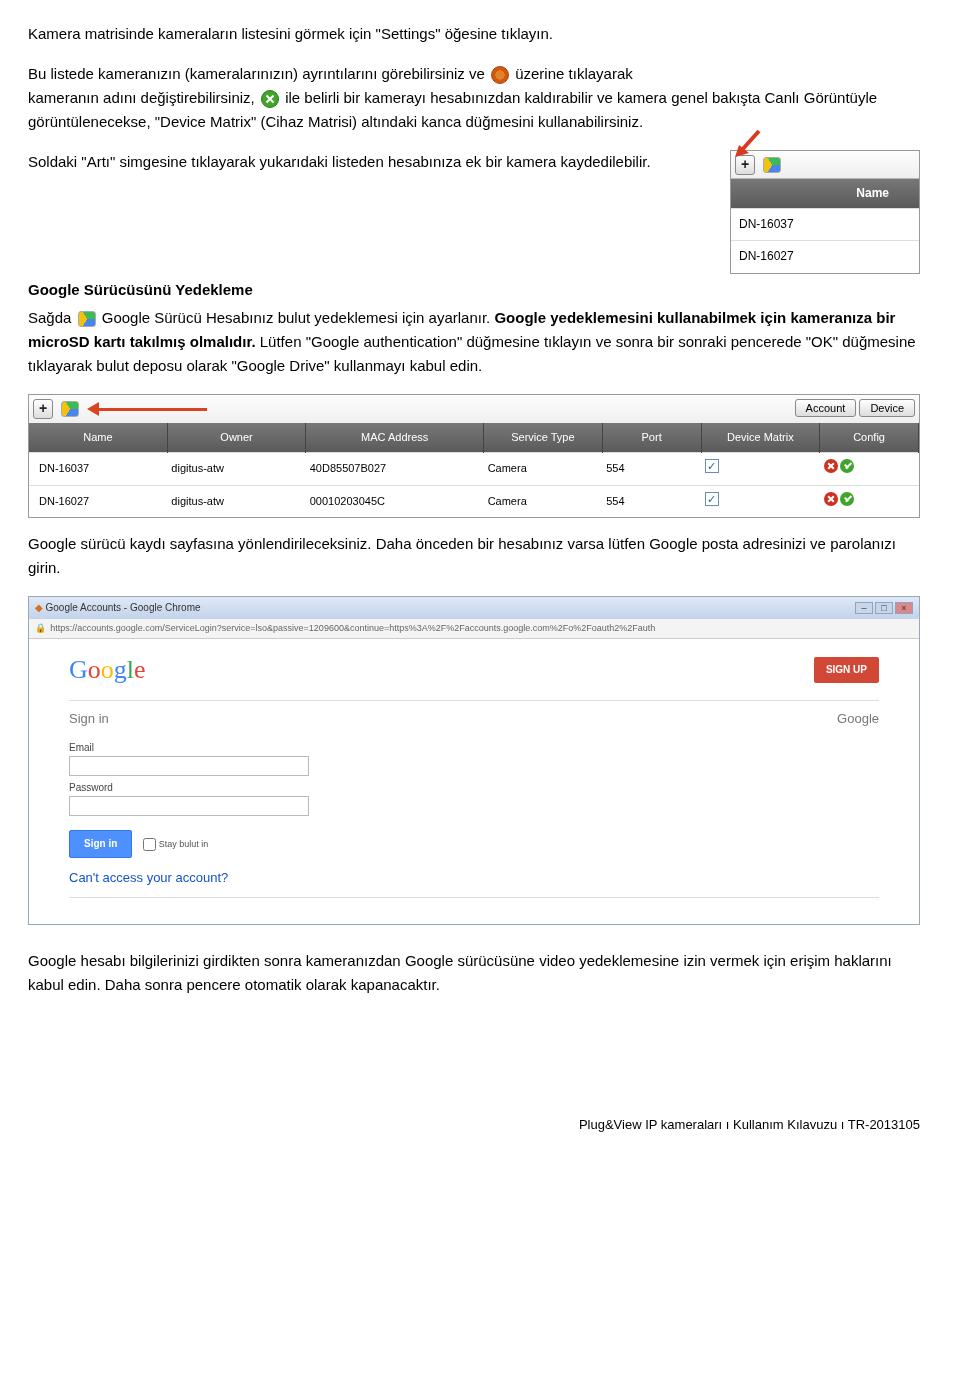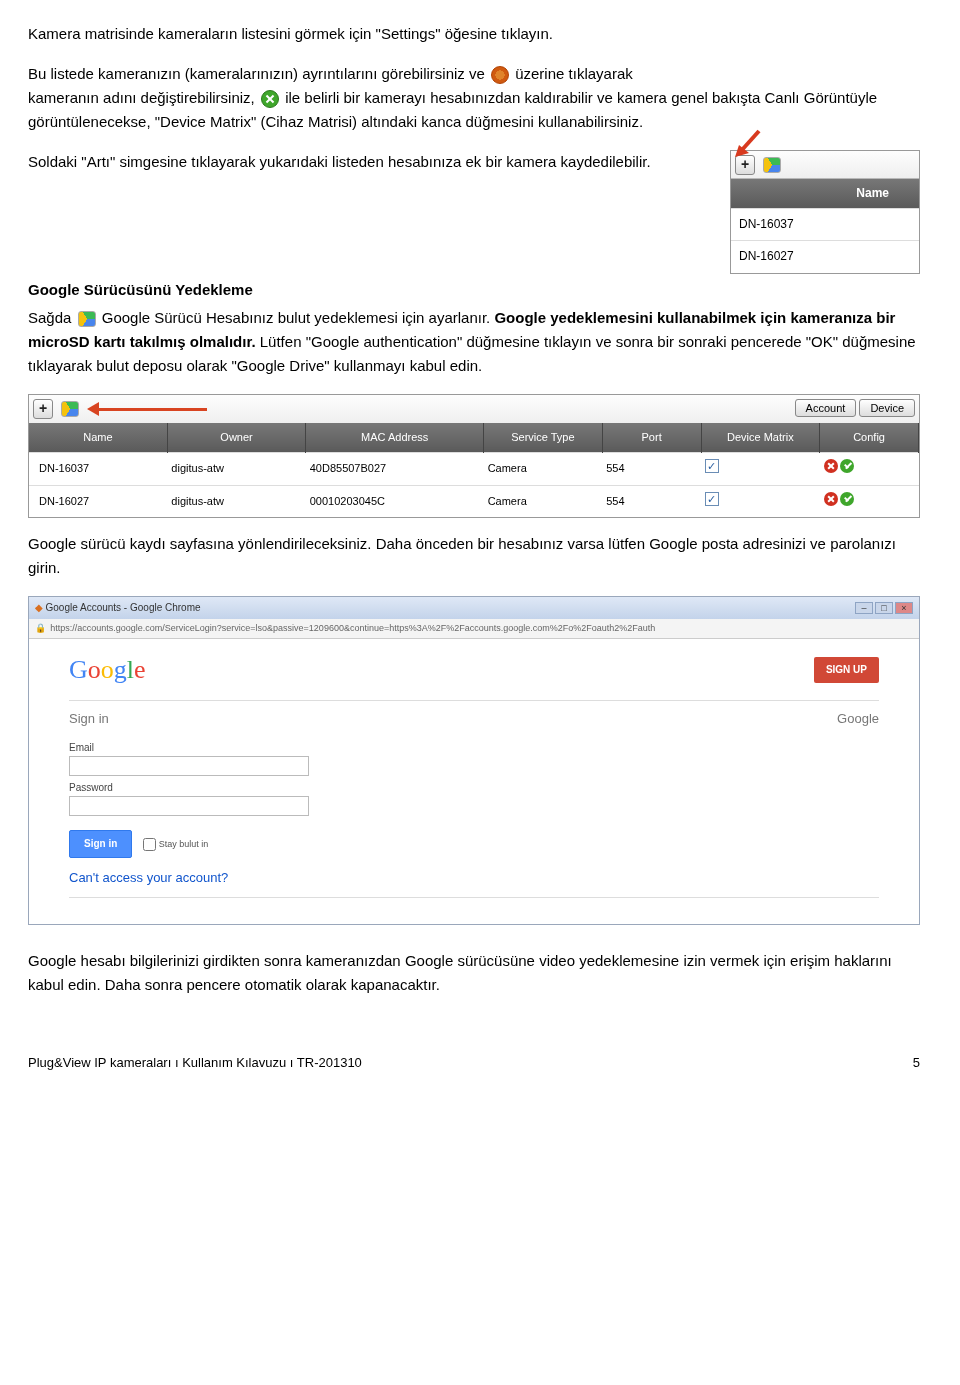--- a/index.html
+++ b/index.html
@@ -155,23 +155,23 @@
   .tinput { width: 240px; height: 20px; border: 1px solid #bbb; display: block;
     background: #fff; }
   .signin-btn { background: #4d90fe; color: #fff; padding: 5px 14px;
     font-size: 10px; font-weight: bold; border-radius: 2px; border: 1px solid #3079ed;
     display: inline-block; margin-top: 10px; }
   .stay { font-size: 9px; color: #555; margin-left: 8px; }
   .cantacc { color: #1155cc; font-size: 13px; margin-top: 10px; display: block; }
   .goog-hr { border: none; border-top: 1px solid #ddd; margin: 8px 0; }
 
   .footer {
-    position: relative; margin-top: 56px;
+    position: relative; margin-top: 118px;
     font-size: 13px; color: #000;
-    display: flex; justify-content: space-between;
+    display: flex; justify-content: flex-end;
   }
 </style>
 </head>
 <body>
 
 <p class="para">Kamera matrisinde kameraların listesini görmek için "Settings" öğesine tıklayın.</p>
 
 <p class="para">
   <span>Bu listede kameranızın (kameralarınızın) ayrıntılarını görebilirsiniz ve </span>
   <span class="inline-icon eye-icon"></span>

